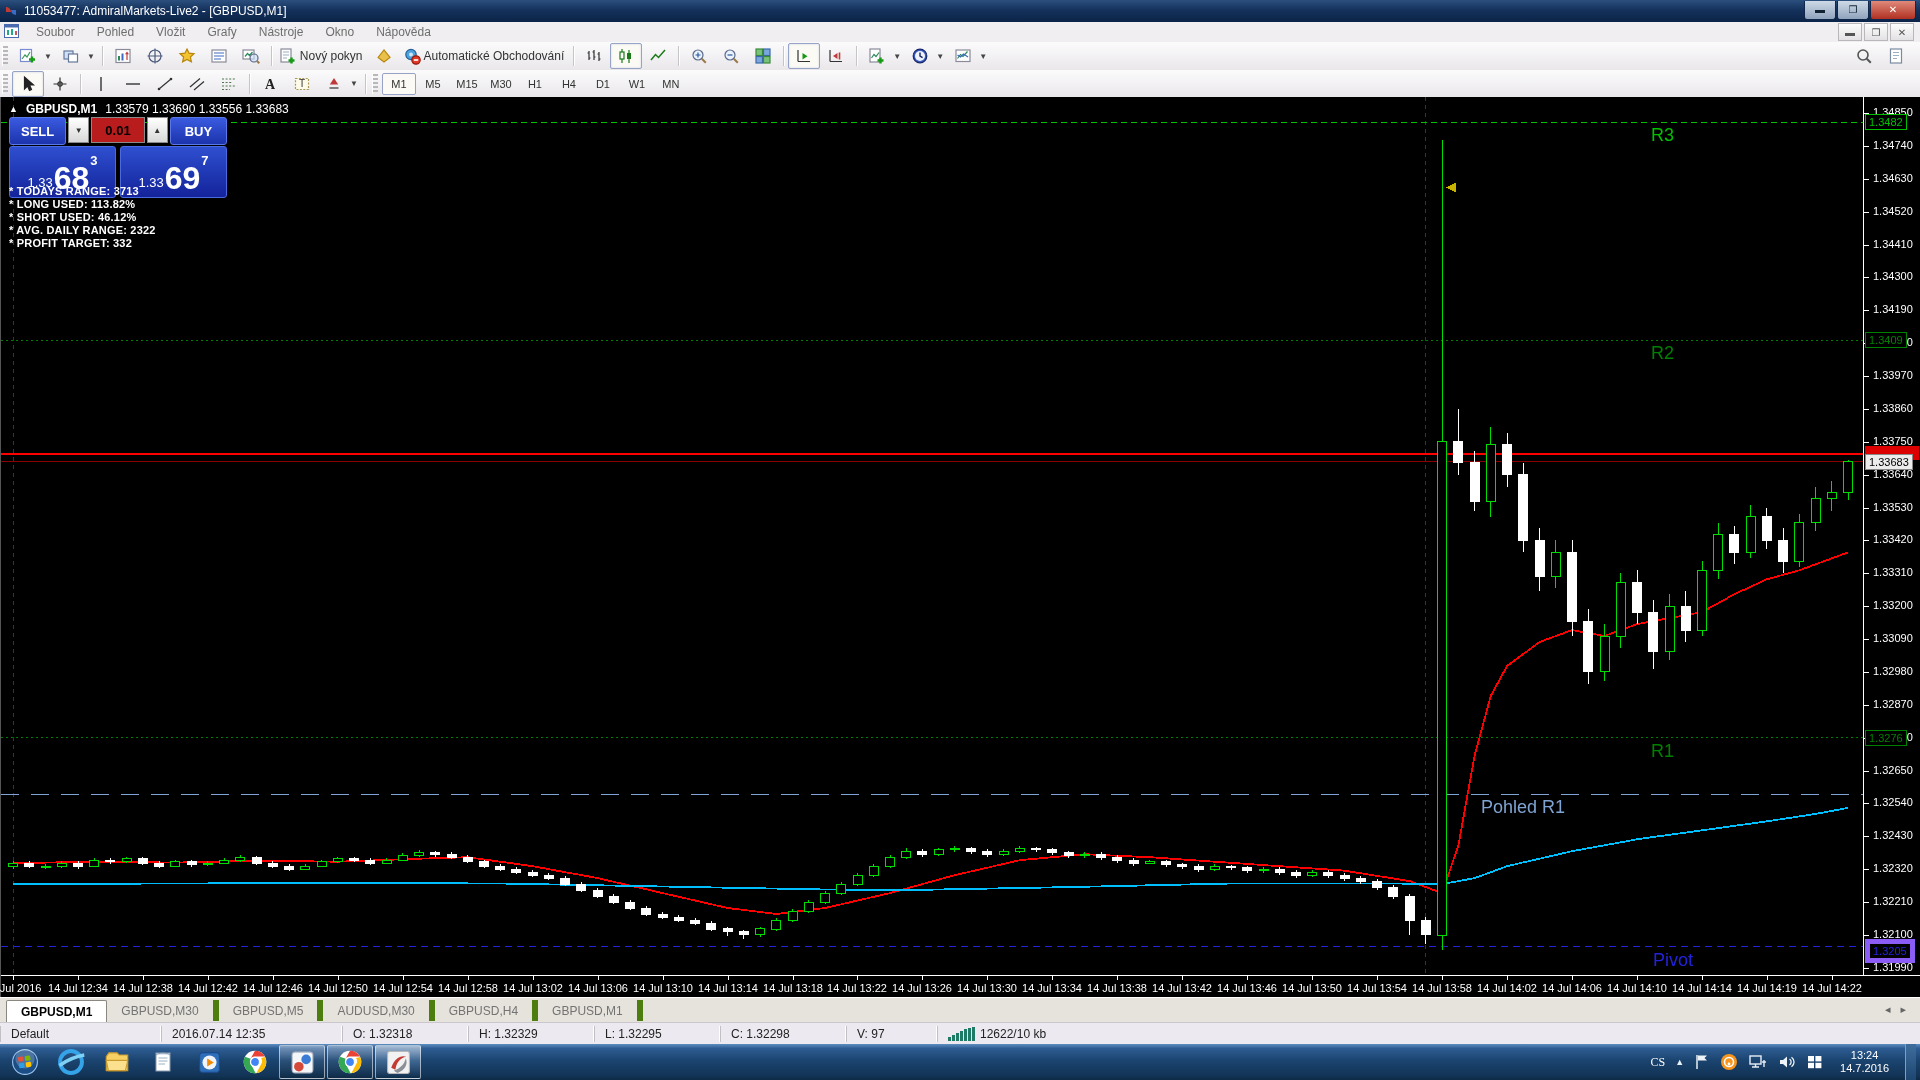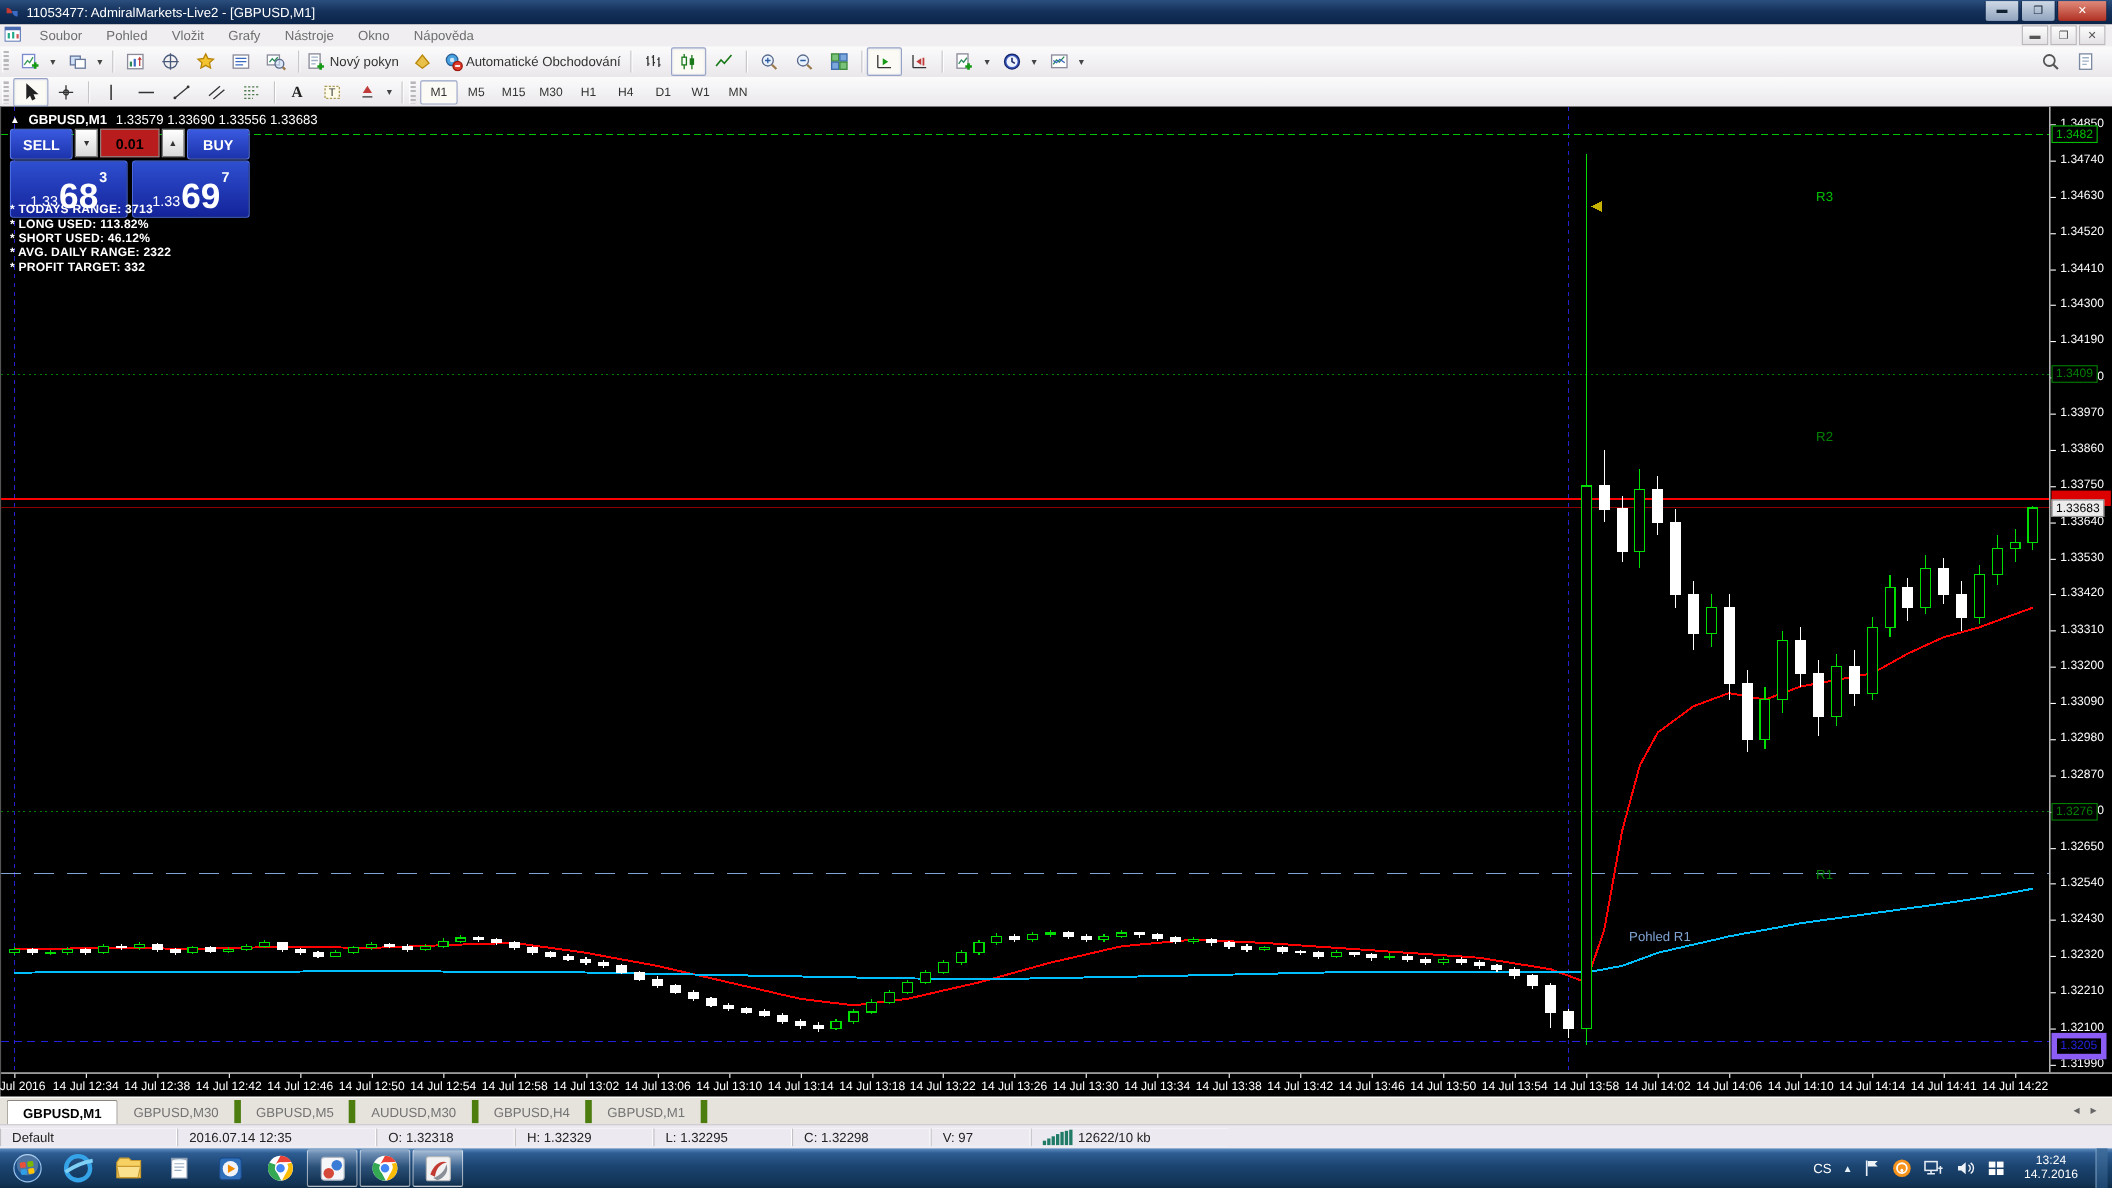--- a/index.html
+++ b/index.html
@@ -47,21 +47,21 @@
   #priceaxis{position:absolute;left:1862px;top:0;width:58px;height:878px;background:#000;
     border-left:1px solid #fff;color:#fff;font-size:11px;}
   .ptick{position:absolute;left:0;width:5px;height:1px;background:#fff;}
   .plabel{position:absolute;left:9px;white-space:nowrap;}
   .chip{position:absolute;left:1px;height:14px;line-height:14px;padding:0 3px;font-size:11px;}
   #timeaxis{position:absolute;left:0;top:878px;width:1920px;height:22px;background:#000;
     border-top:1px solid #fff;color:#fff;font-size:11px;}
   .ttick{position:absolute;top:0;width:1px;height:4px;background:#fff;}
   .tlabel{position:absolute;top:6px;width:90px;margin-left:-45px;text-align:center;white-space:nowrap;}
   #overlays{position:absolute;left:0;top:0;width:1862px;height:878px;pointer-events:none;}
-  .lvltext{position:absolute;font-size:12px;margin-top:47px;}
+  .lvltext{position:absolute;font-size:18px;}
   
   #chart-header{position:absolute;left:8px;top:5px;color:#fff;font-size:12px;font-weight:bold;
     display:flex;gap:8px;align-items:center;}
   #ocp{position:absolute;left:8px;top:20px;width:218px;}
   #ocp .row1{display:flex;height:26px;gap:2px;}
   .trade-btn{width:58px;height:26px;border-radius:3px;border:1px solid #5a78e8;color:#fff;
     font-size:13px;font-weight:bold;display:flex;align-items:center;justify-content:center;
     background:linear-gradient(#3a5ae0,#1c33ac);}
   .spin{width:20px;height:24px;border:1px solid #8a8a8a;background:linear-gradient(#fff,#d8d8d8);
     display:flex;align-items:center;justify-content:center;font-size:8px;color:#333;}
@@ -101,21 +101,21 @@
     border-radius:2px;}
   .tapp.open{border:1px solid rgba(255,255,255,.55);
     background:linear-gradient(180deg,rgba(255,255,255,.35),rgba(255,255,255,.08) 45%,rgba(0,0,0,.12));}
   .tapp.current{background:linear-gradient(180deg,rgba(255,255,255,.55),rgba(180,215,255,.25) 45%,rgba(0,0,0,.05));}
   #tray{margin-left:auto;display:flex;align-items:center;gap:10px;color:#fff;padding-right:4px;}
   #tray .ticn{display:flex;align-items:center;justify-content:center;}
   #clock{text-align:center;font-size:11px;line-height:13px;margin:0 6px;}
   #showdesk{width:10px;height:36px;border-left:1px solid #7aa0c4;
     background:linear-gradient(180deg,#3f6e9e,#1d4670);}
   .chev{font-size:9px;color:#e9f1f8;}
-  #langbadge{font-size:12px;}
+  #langbadge{font-size:12px;font-family:Liberation Serif, serif;}
 </style>
 </head>
 <body>
 
 <div id="titlebar">
   <span class="applogo">
     <svg width="14" height="14" viewBox="0 0 14 14">
         <path d="M2 3a5 5 0 0 1 5 5H2z" fill="#c23b33"></path>
         <path d="M12 11a5 5 0 0 1-5-5h5z" fill="#3a6bc6"></path>
       </svg>
@@ -823,21 +823,21 @@
       <div class="tlabel" style="left:1441px">14 Jul 13:58</div>
       <div class="ttick" style="left:1506px"></div>
       <div class="tlabel" style="left:1506px">14 Jul 14:02</div>
       <div class="ttick" style="left:1571px"></div>
       <div class="tlabel" style="left:1571px">14 Jul 14:06</div>
       <div class="ttick" style="left:1636px"></div>
       <div class="tlabel" style="left:1636px">14 Jul 14:10</div>
       <div class="ttick" style="left:1701px"></div>
       <div class="tlabel" style="left:1701px">14 Jul 14:14</div>
       <div class="ttick" style="left:1766px"></div>
-      <div class="tlabel" style="left:1766px">14 Jul 14:41</div>
+      <div class="tlabel" style="left:1766px">14 Jul 14:19</div>
       <div class="ttick" style="left:1831px"></div>
       <div class="tlabel" style="left:1831px">14 Jul 14:22</div>
     </div>
 
   <div id="chart-header">
     <span style="font-size:9px">▲</span>
     <span>GBPUSD,M1</span>
     <span style="font-weight:normal">1.33579 1.33690 1.33556 1.33683</span>
   </div>
 

